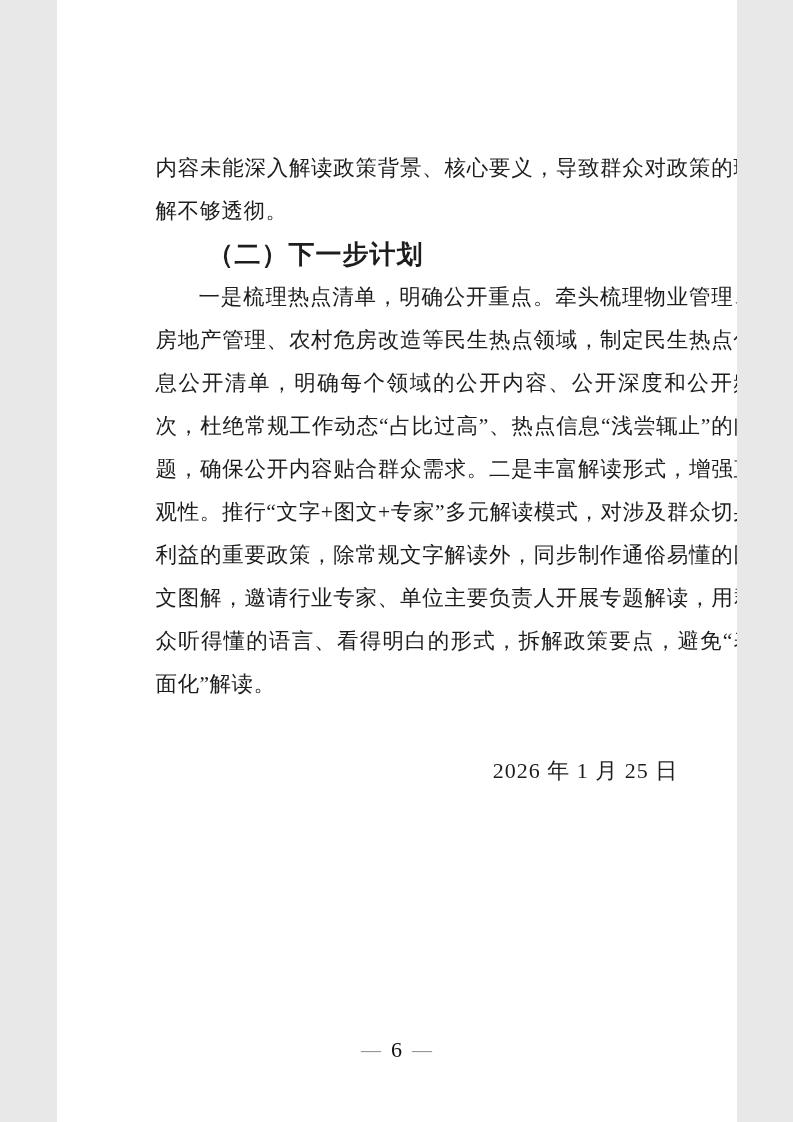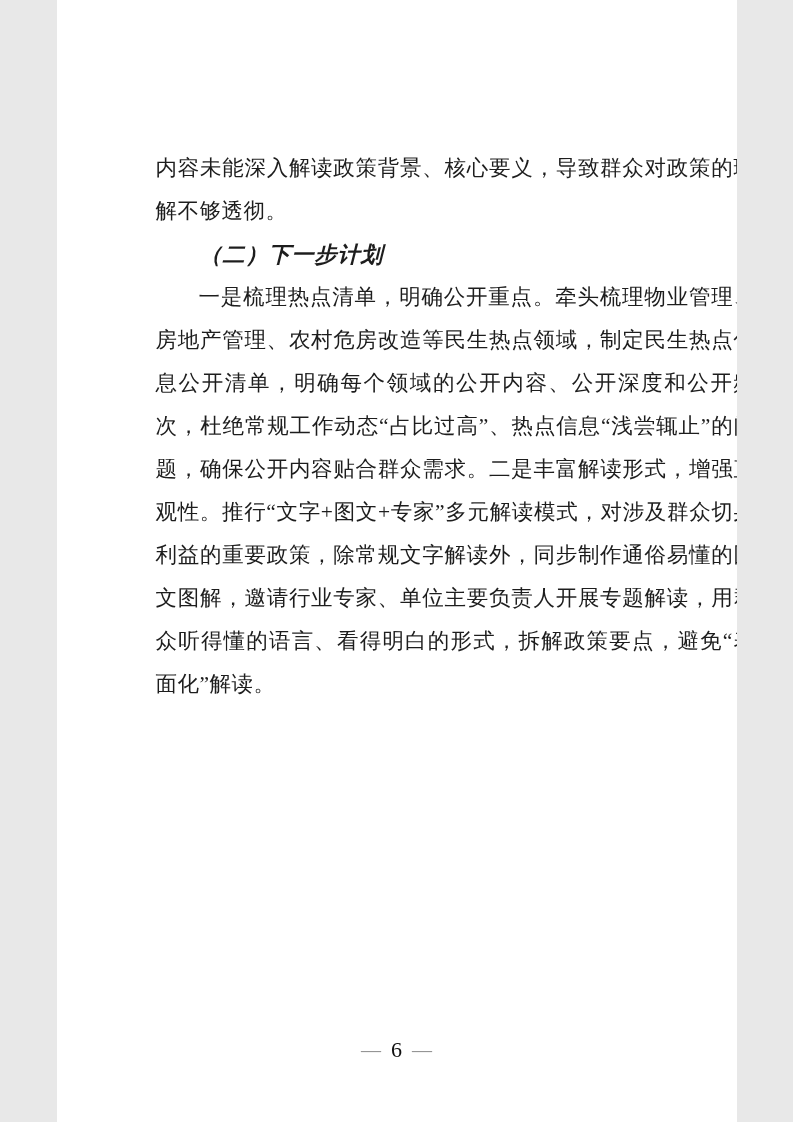--- a/index.html
+++ b/index.html
@@ -27,27 +27,26 @@
     margin: 0;
     font-size: 21.5px;
     line-height: 43px;
     text-align: justify;
     letter-spacing: 0.5px;
   }
   .indent { text-indent: 2em; }
   .body-text b { font-weight: normal; }
   .heading-kai {
     margin: 0;
-    font-size: 22px;
+    font-size: 26px;
     line-height: 43px;
     font-weight: bold;
     text-indent: 2em;
     letter-spacing: 1px;
     font-family: "Liberation Serif", "DejaVu Serif", serif;
-    font-style: italic;
   }
   .heading-hei {
     margin: 0;
     font-size: 22px;
     line-height: 43px;
     font-weight: bold;
     text-indent: 2em;
     letter-spacing: 1px;
     font-family: "Liberation Sans", "DejaVu Sans", sans-serif;
   }
@@ -88,20 +87,21 @@
 
     <p class="body-text">内容未能深入解读政策背景、核心要义，导致群众对政策的理解不够透彻。</p>
 
     <h3 class="heading-kai">（二）下一步计划</h3>
 
     <p class="body-text indent"><b>一是</b><span>梳理热点清单，明确公开重点。牵头梳理物业管理、房地产管理、农村危房改造等民生热点领域，制定民生热点信息公开清单，明确每个领域的公开内容、公开深度和公开频次，杜绝常规工作动态“占比过高”、热点信息“浅尝辄止”的问题，确保公开内容贴合群众需求。</span><b>二是</b><span>丰富解读形式，增强直观性。推行“文字+图文+专家”多元解读模式，对涉及群众切身利益的重要政策，除常规文字解读外，同步制作通俗易懂的图文图解，邀请行业专家、单位主要负责人开展专题解读，用群众听得懂的语言、看得明白的形式，拆解政策要点，避免“表面化”解读。</span></p>
 
 
 
     <div class="signature-block">
+      <div class="signature-date">2026 年 1 月 25 日</div>
     </div>
 
   </div>
 
   <div class="page-footer">
     <span class="dash">—</span><span class="num">6</span><span class="dash">—</span>
   </div>
 </div>
 
 </body></html>

